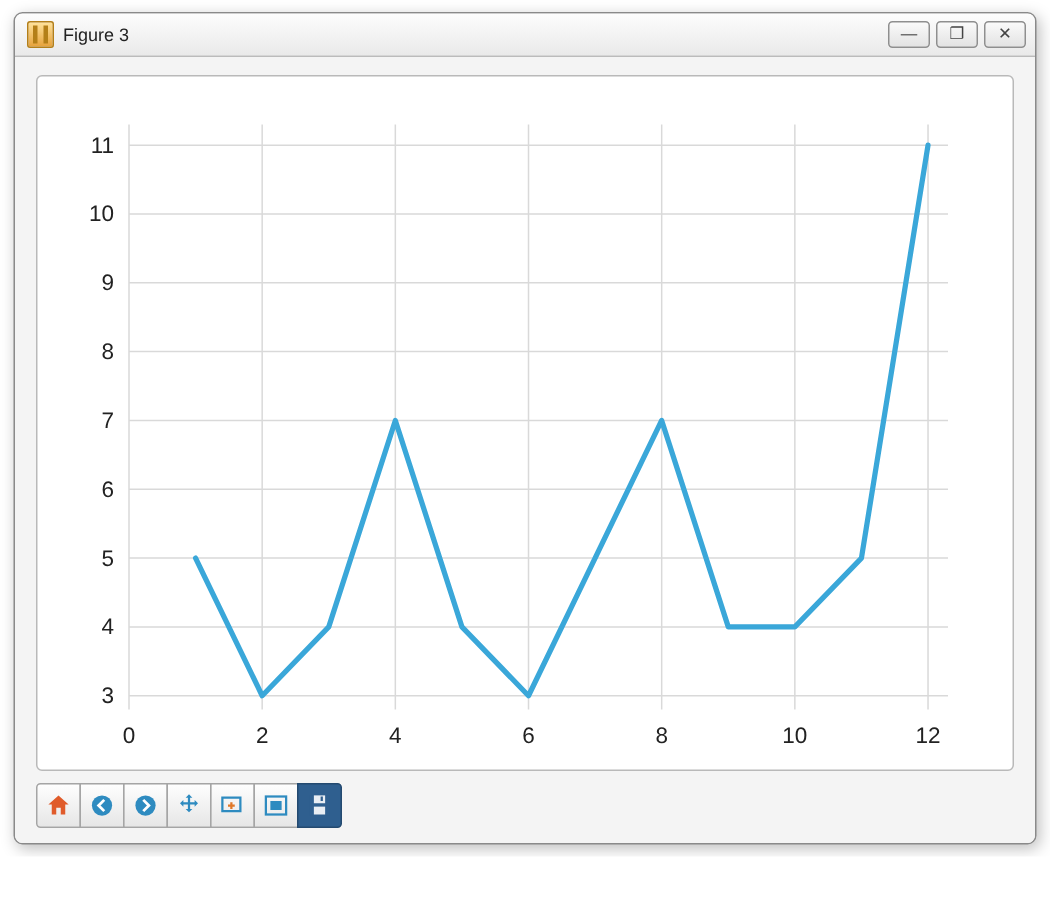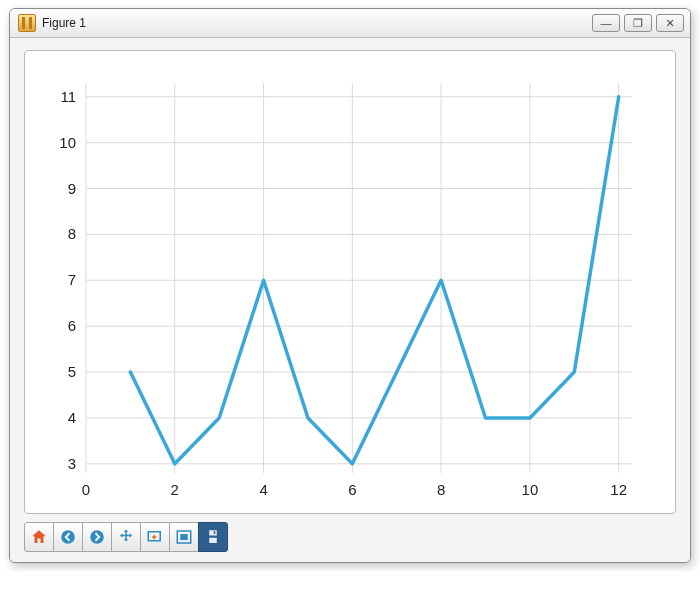--- a/index.html
+++ b/index.html
@@ -82,21 +82,21 @@
   .tbtn.active{background:#2f5f8f;border-color:#244a70}
   .tbtn svg{width:18px;height:18px;display:block}
 </style>
 </head>
 <body>
 
 <div class="window">
 
   <div class="titlebar">
     <span class="app-icon"></span>
-    <span class="title-text">Figure 1</span>
+    <span class="title-text">Figure 3</span>
     <span class="title-spacer"></span>
     <div class="win-buttons">
       <div class="win-btn">
           <span>—</span>
         </div>
       <div class="win-btn">
           <span>❐</span>
         </div>
       <div class="win-btn">
           <span>✕</span>

